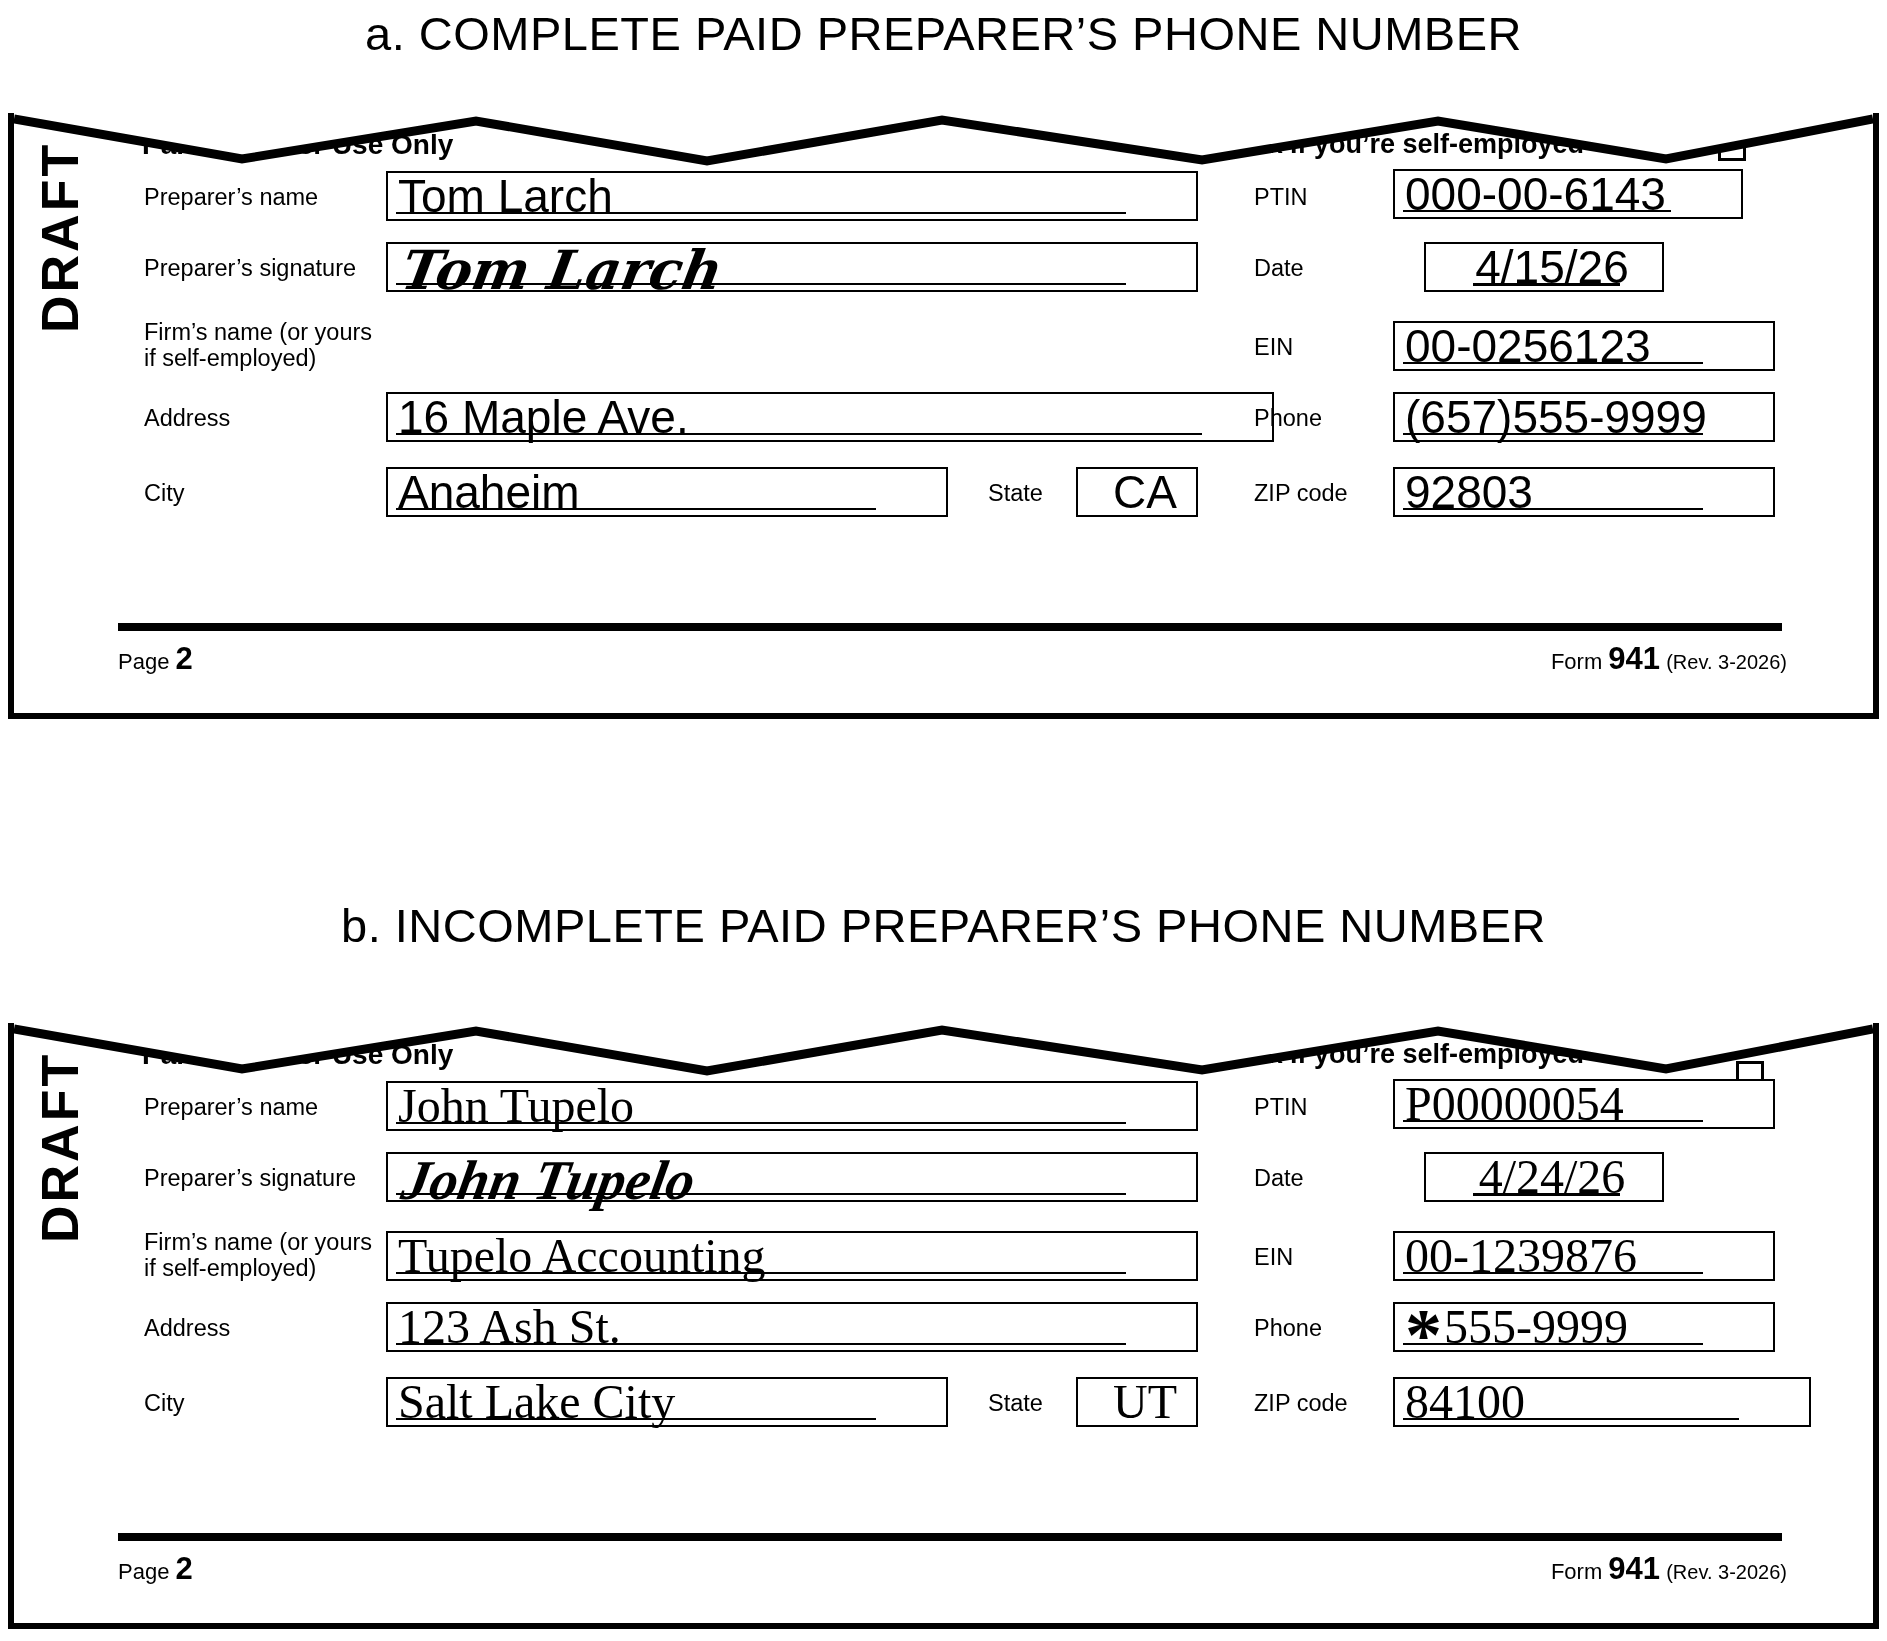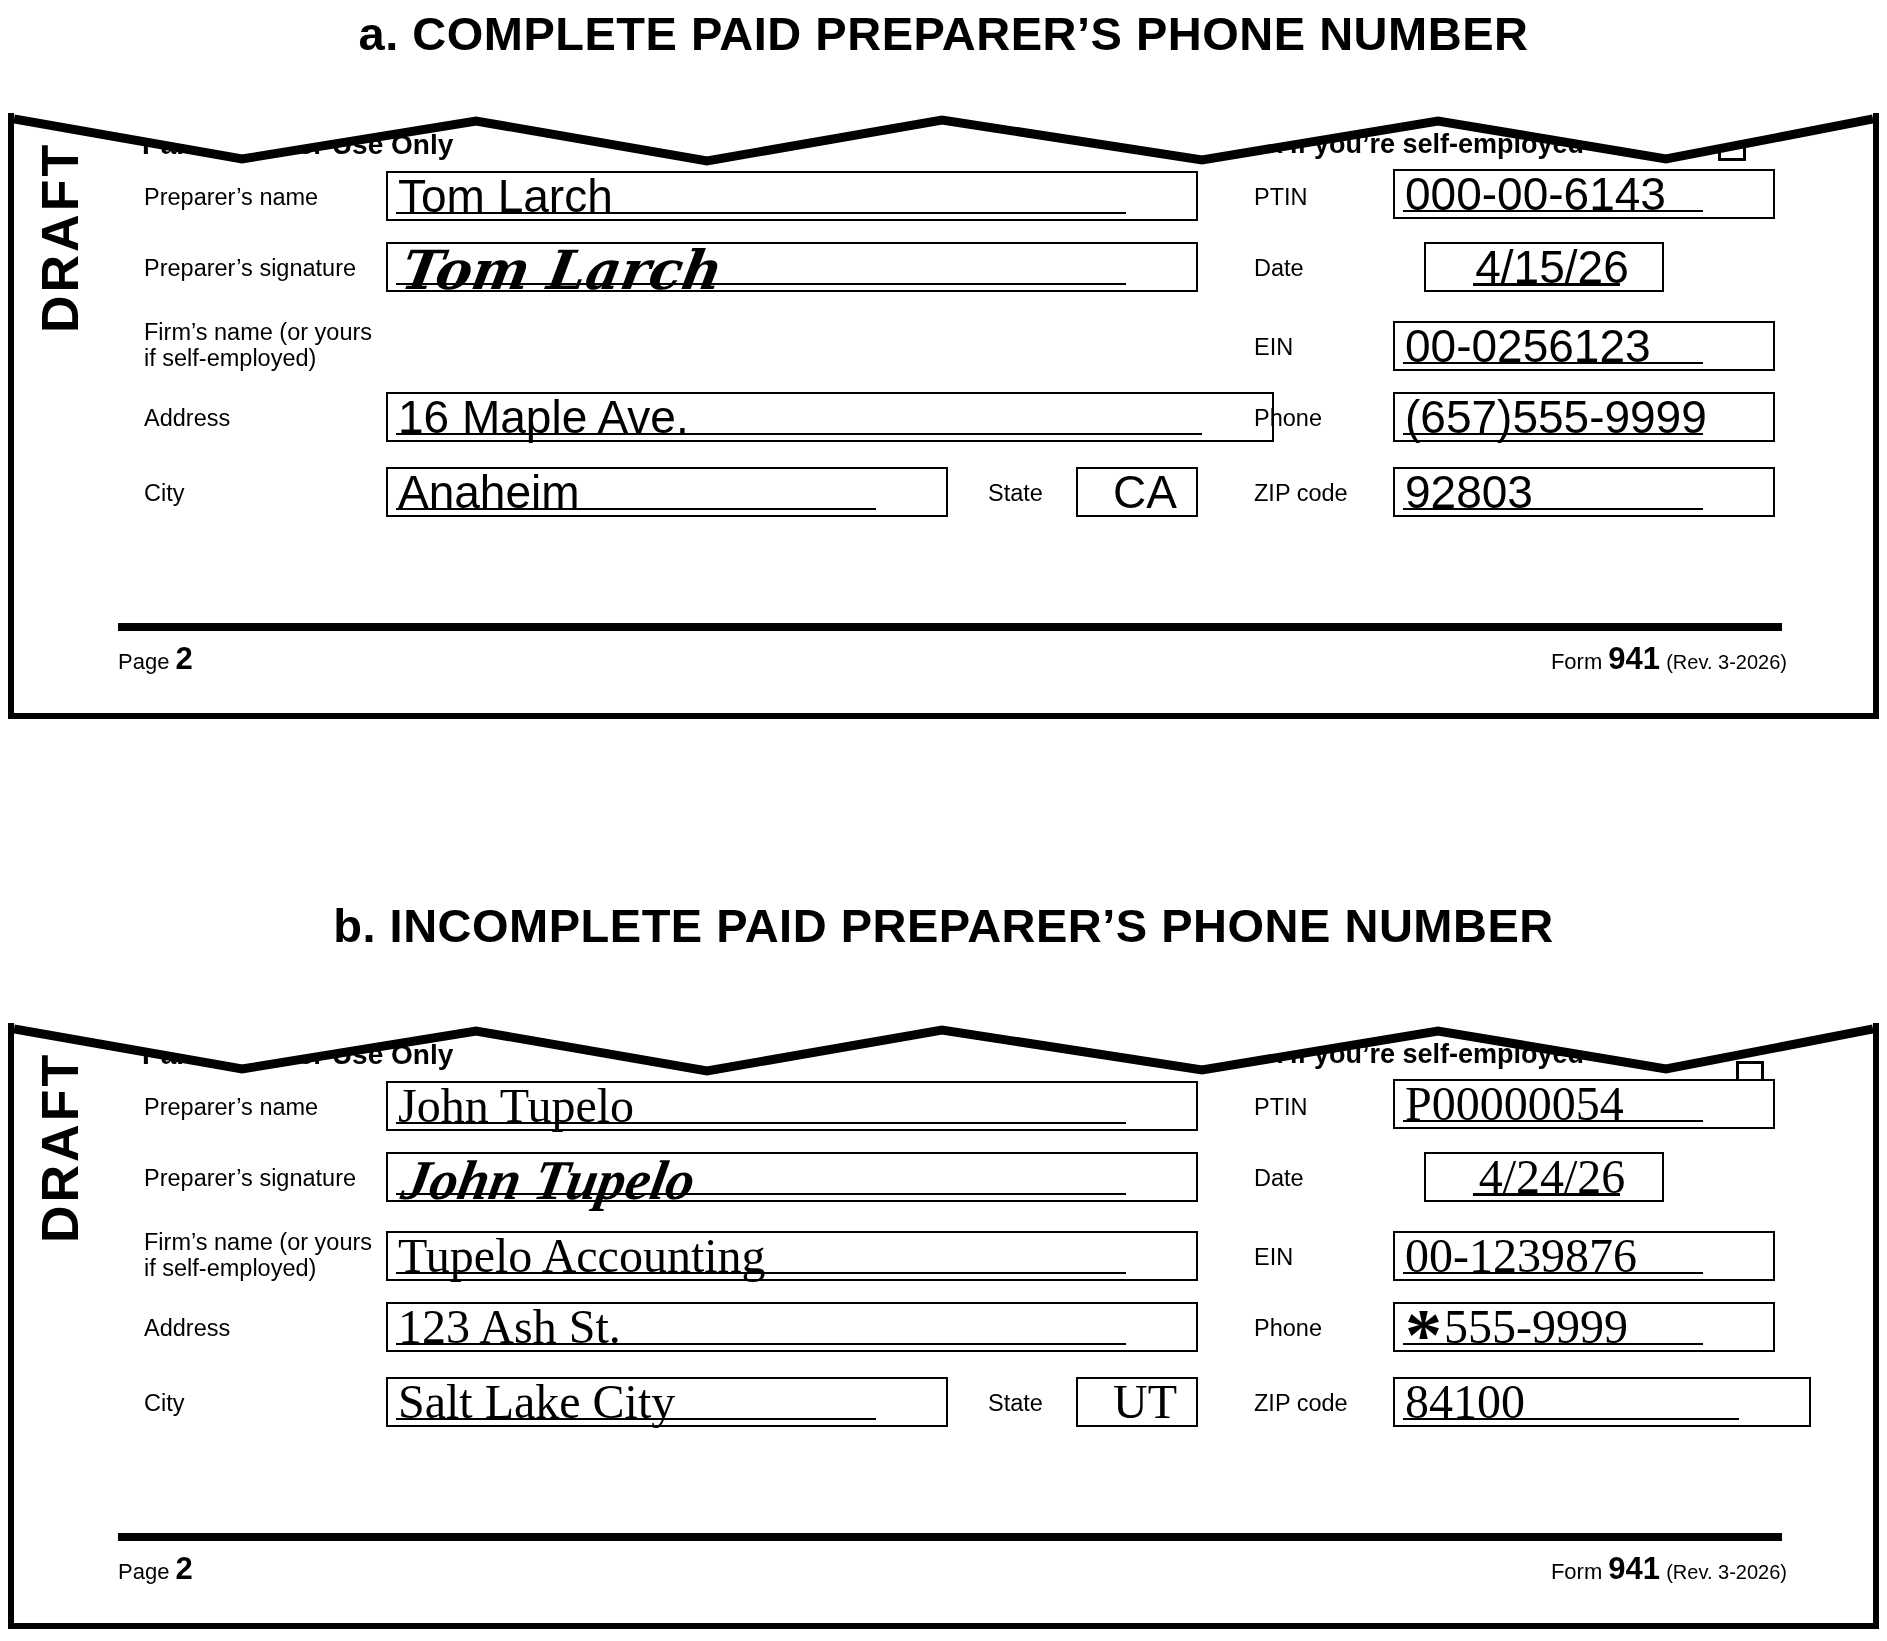--- a/index.html
+++ b/index.html
@@ -1,20 +1,20 @@
 <!DOCTYPE html>
 <html><head>
 <meta charset="utf-8">
 <style>
   html,body{margin:0;padding:0;background:#fff;}
   body{width:1887px;height:1641px;position:relative;color:#000;
        font-family:"Liberation Sans",sans-serif;overflow:hidden;}
 
   .title{position:absolute;left:0;width:1887px;text-align:center;
-         font-size:47px;font-weight:bold;letter-spacing:.5px;white-space:nowrap;}
+         font-size:47px;font-weight:normal;letter-spacing:.5px;white-space:nowrap;}
 
   .snippet{position:absolute;left:8px;width:1871px;height:606px;box-sizing:border-box;
            border:6px solid #000;border-top:none;background:#fff;}
 
   .torn{position:absolute;left:0;top:0;width:1859px;height:66px;pointer-events:none;}
 
   .hdr-left{position:absolute;left:128px;top:16px;font-size:28px;font-weight:bold;white-space:nowrap;}
   .hdr-right{position:absolute;left:1150px;top:16px;width:420px;text-align:right;
              font-size:27px;font-weight:bold;white-space:nowrap;}
   .cb{position:absolute;width:28px;height:28px;border:3px solid #000;background:#fff;box-sizing:border-box;}
@@ -66,21 +66,21 @@
     <polyline points="0,6 228,46 462,8 693,48 928,7 1188,47 1424,8 1652,46 1859,6" fill="none" stroke="#000" stroke-width="9"></polyline>
   </svg>
 
   <div class="draft">DRAFT</div>
 
   <div class="lbl" style="top:71px">Preparer’s name</div>
   <div class="vbox ul" style="left:372px;top:58px;width:812px">
     <span class="val">Tom Larch</span>
   </div>
   <div class="rlbl" style="top:71px">PTIN</div>
-  <div class="vbox ul" style="left:1379px;top:56px;width:382px">
+  <div class="vbox ul" style="left:1379px;top:56px;width:350px">
     <span class="val">000-00-6143</span>
   </div>
 
   <div class="lbl" style="top:142px;width:260px">Preparer’s signature</div>
   <div class="vbox ul sig" style="left:372px;top:129px;width:812px">
     <span class="val">Tom Larch</span>
   </div>
   <div class="rlbl" style="top:142px">Date</div>
   <div class="vbox ul-mid center" style="left:1410px;top:129px;width:240px">
     <span class="val">4/15/26</span>

